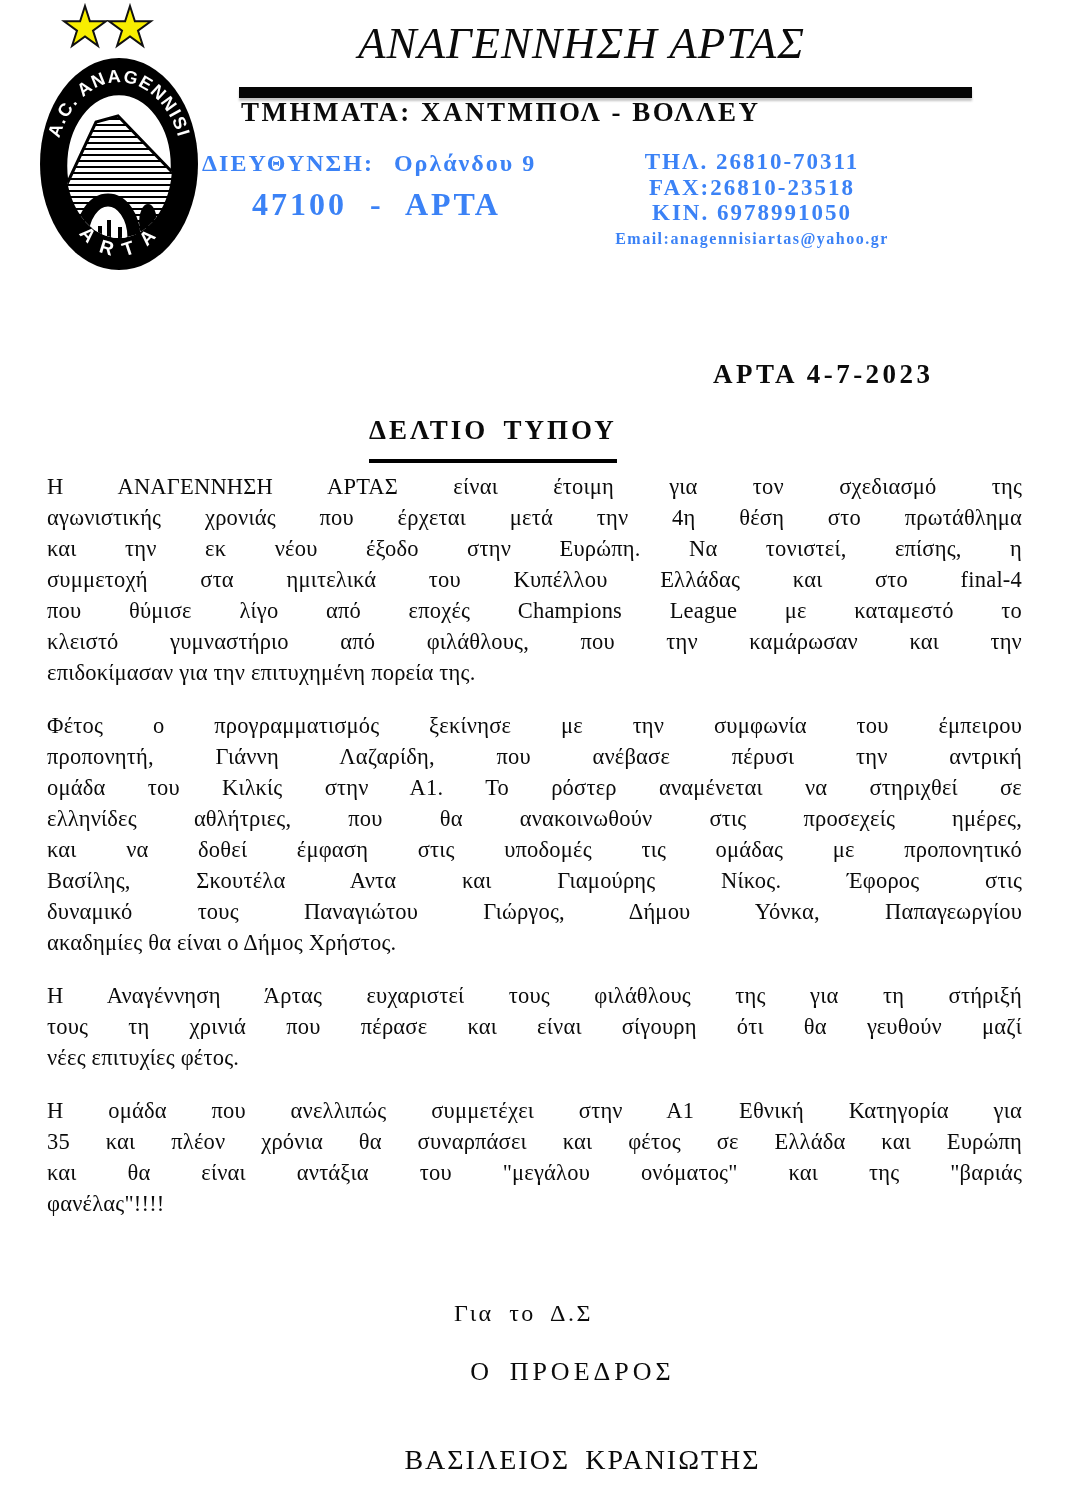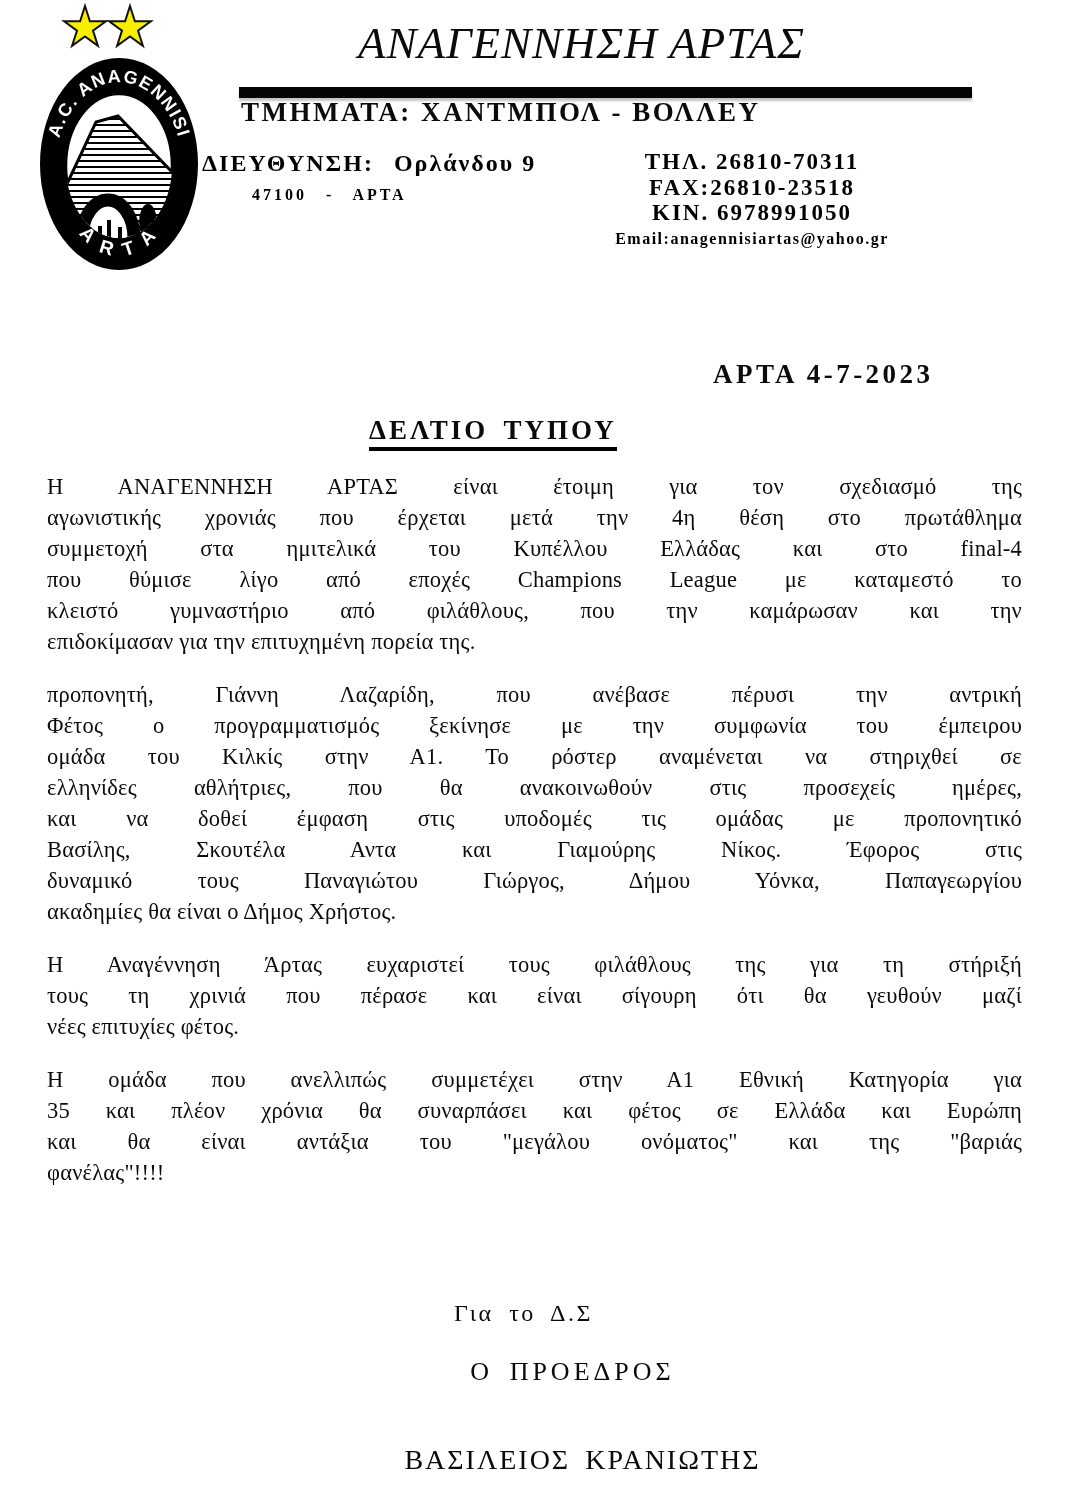--- a/index.html
+++ b/index.html
@@ -16,41 +16,41 @@
     font-size:45px; font-weight:normal; font-style:italic; letter-spacing:1px; white-space:nowrap;
   }
   .bar {
     position:absolute; left:239px; top:87px; width:733px; height:11px;
     background:#050505; box-shadow:0 3px 2px rgba(125,125,125,0.45);
   }
   .departments {
     position:absolute; left:241px; top:97px; font-size:27px; font-weight:bold;
     letter-spacing:2.5px; white-space:nowrap;text-align:right;
   }
-  .blue { color:#000000; }
+  .blue { color:#3b82f6; }
   .addr1 {
     position:absolute; left:202px; top:150px; font-size:24px; font-weight:bold;
     letter-spacing:2px; white-space:nowrap;
   }
   .addr1 .street { margin-left:20px; }
   .addr2 {
-    position:absolute; left:252px; top:186px; font-size:16px; font-weight:bold;
+    position:absolute; left:252px; top:186px; font-size:32px; font-weight:bold;
     letter-spacing:3px; word-spacing:12px; white-space:nowrap;
   }
   .contact {
     position:absolute; left:552px; top:149px; width:400px; text-align:center; font-weight:bold;
   }
   .contact .c { font-size:23px; line-height:25.5px; letter-spacing:2px; white-space:nowrap; }
   .contact .email { font-size:16px; letter-spacing:1.5px; }
   .date {
     position:absolute; left:713px; top:359px; font-size:27px; letter-spacing:3.5px; white-space:nowrap;font-weight:bold;
   }
   .heading {
     position:absolute; left:369px; top:417px; font-size:27px; line-height:27px; font-weight:bold;
-    letter-spacing:3px; word-spacing:6px; border-bottom:4px solid #000; padding-bottom:3px; white-space:nowrap;
+    letter-spacing:3px; word-spacing:6px; border-bottom:4px solid #000; padding-bottom:15px; white-space:nowrap;
   }
   .body { position:absolute; left:47px; top:471px; width:975px; font-size:22.5px; }
   .para { margin:0 0 22px 0; }
   .bl { line-height:31px; text-align:justify; text-align-last:justify; letter-spacing:0.2px; }
   .bl.last { text-align-last:left; }
   .sig { position:absolute; width:1069px; text-align:center; white-space:nowrap; }
   .sig-for  { left:-11px; top:1300px; font-size:24px; letter-spacing:2.5px; word-spacing:7px; }
   .sig-role { left:38px;  top:1357px; font-size:26px; letter-spacing:4px; word-spacing:6px; }
   .sig-name { left:48px;  top:1444px; font-size:28px; letter-spacing:2px;  word-spacing:6px; }
 </style>
@@ -112,28 +112,29 @@
     <div class="c email">Email:anagennisiartas@yahoo.gr</div>
   </div>
 
   <div class="date">ΑΡΤΑ 4-7-2023</div>
   <div class="heading">ΔΕΛΤΙΟ ΤΥΠΟΥ</div>
 
   <div class="body">
     <div class="para">
       <div class="bl">Η ΑΝΑΓΕΝΝΗΣΗ ΑΡΤΑΣ είναι έτοιμη για τον σχεδιασμό της</div>
       <div class="bl">αγωνιστικής χρονιάς που έρχεται μετά την 4η θέση στο πρωτάθλημα</div>
+      <div class="bl">και την εκ νέου έξοδο στην Ευρώπη. Να τονιστεί, επίσης, η</div>
       <div class="bl">συμμετοχή στα ημιτελικά του Κυπέλλου Ελλάδας και στο final-4</div>
       <div class="bl">που θύμισε λίγο από εποχές Champions League με καταμεστό το</div>
       <div class="bl">κλειστό γυμναστήριο από φιλάθλους, που την καμάρωσαν και την</div>
       <div class="bl last">επιδοκίμασαν για την επιτυχημένη πορεία της.</div>
     </div>
     <div class="para">
+      <div class="bl">Φέτος ο προγραμματισμός ξεκίνησε με την συμφωνία του έμπειρου</div>
       <div class="bl">προπονητή, Γιάννη Λαζαρίδη, που ανέβασε πέρυσι την αντρική</div>
-      <div class="bl">Φέτος ο προγραμματισμός ξεκίνησε με την συμφωνία του έμπειρου</div>
       <div class="bl">ομάδα του Κιλκίς στην Α1. Το ρόστερ αναμένεται να στηριχθεί σε</div>
       <div class="bl">ελληνίδες αθλήτριες, που θα ανακοινωθούν στις προσεχείς ημέρες,</div>
       <div class="bl">και να δοθεί έμφαση στις υποδομές τις ομάδας με προπονητικό</div>
       <div class="bl">Βασίλης, Σκουτέλα Αντα και Γιαμούρης Νίκος. Έφορος στις</div>
       <div class="bl">δυναμικό τους Παναγιώτου Γιώργος, Δήμου Υόνκα, Παπαγεωργίου</div>
       <div class="bl last">ακαδημίες θα είναι ο Δήμος Χρήστος.</div>
     </div>
     <div class="para">
       <div class="bl">Η Αναγέννηση Άρτας ευχαριστεί τους φιλάθλους της για τη στήριξή</div>
       <div class="bl">τους τη χρινιά που πέρασε και είναι σίγουρη ότι θα γευθούν μαζί</div>

